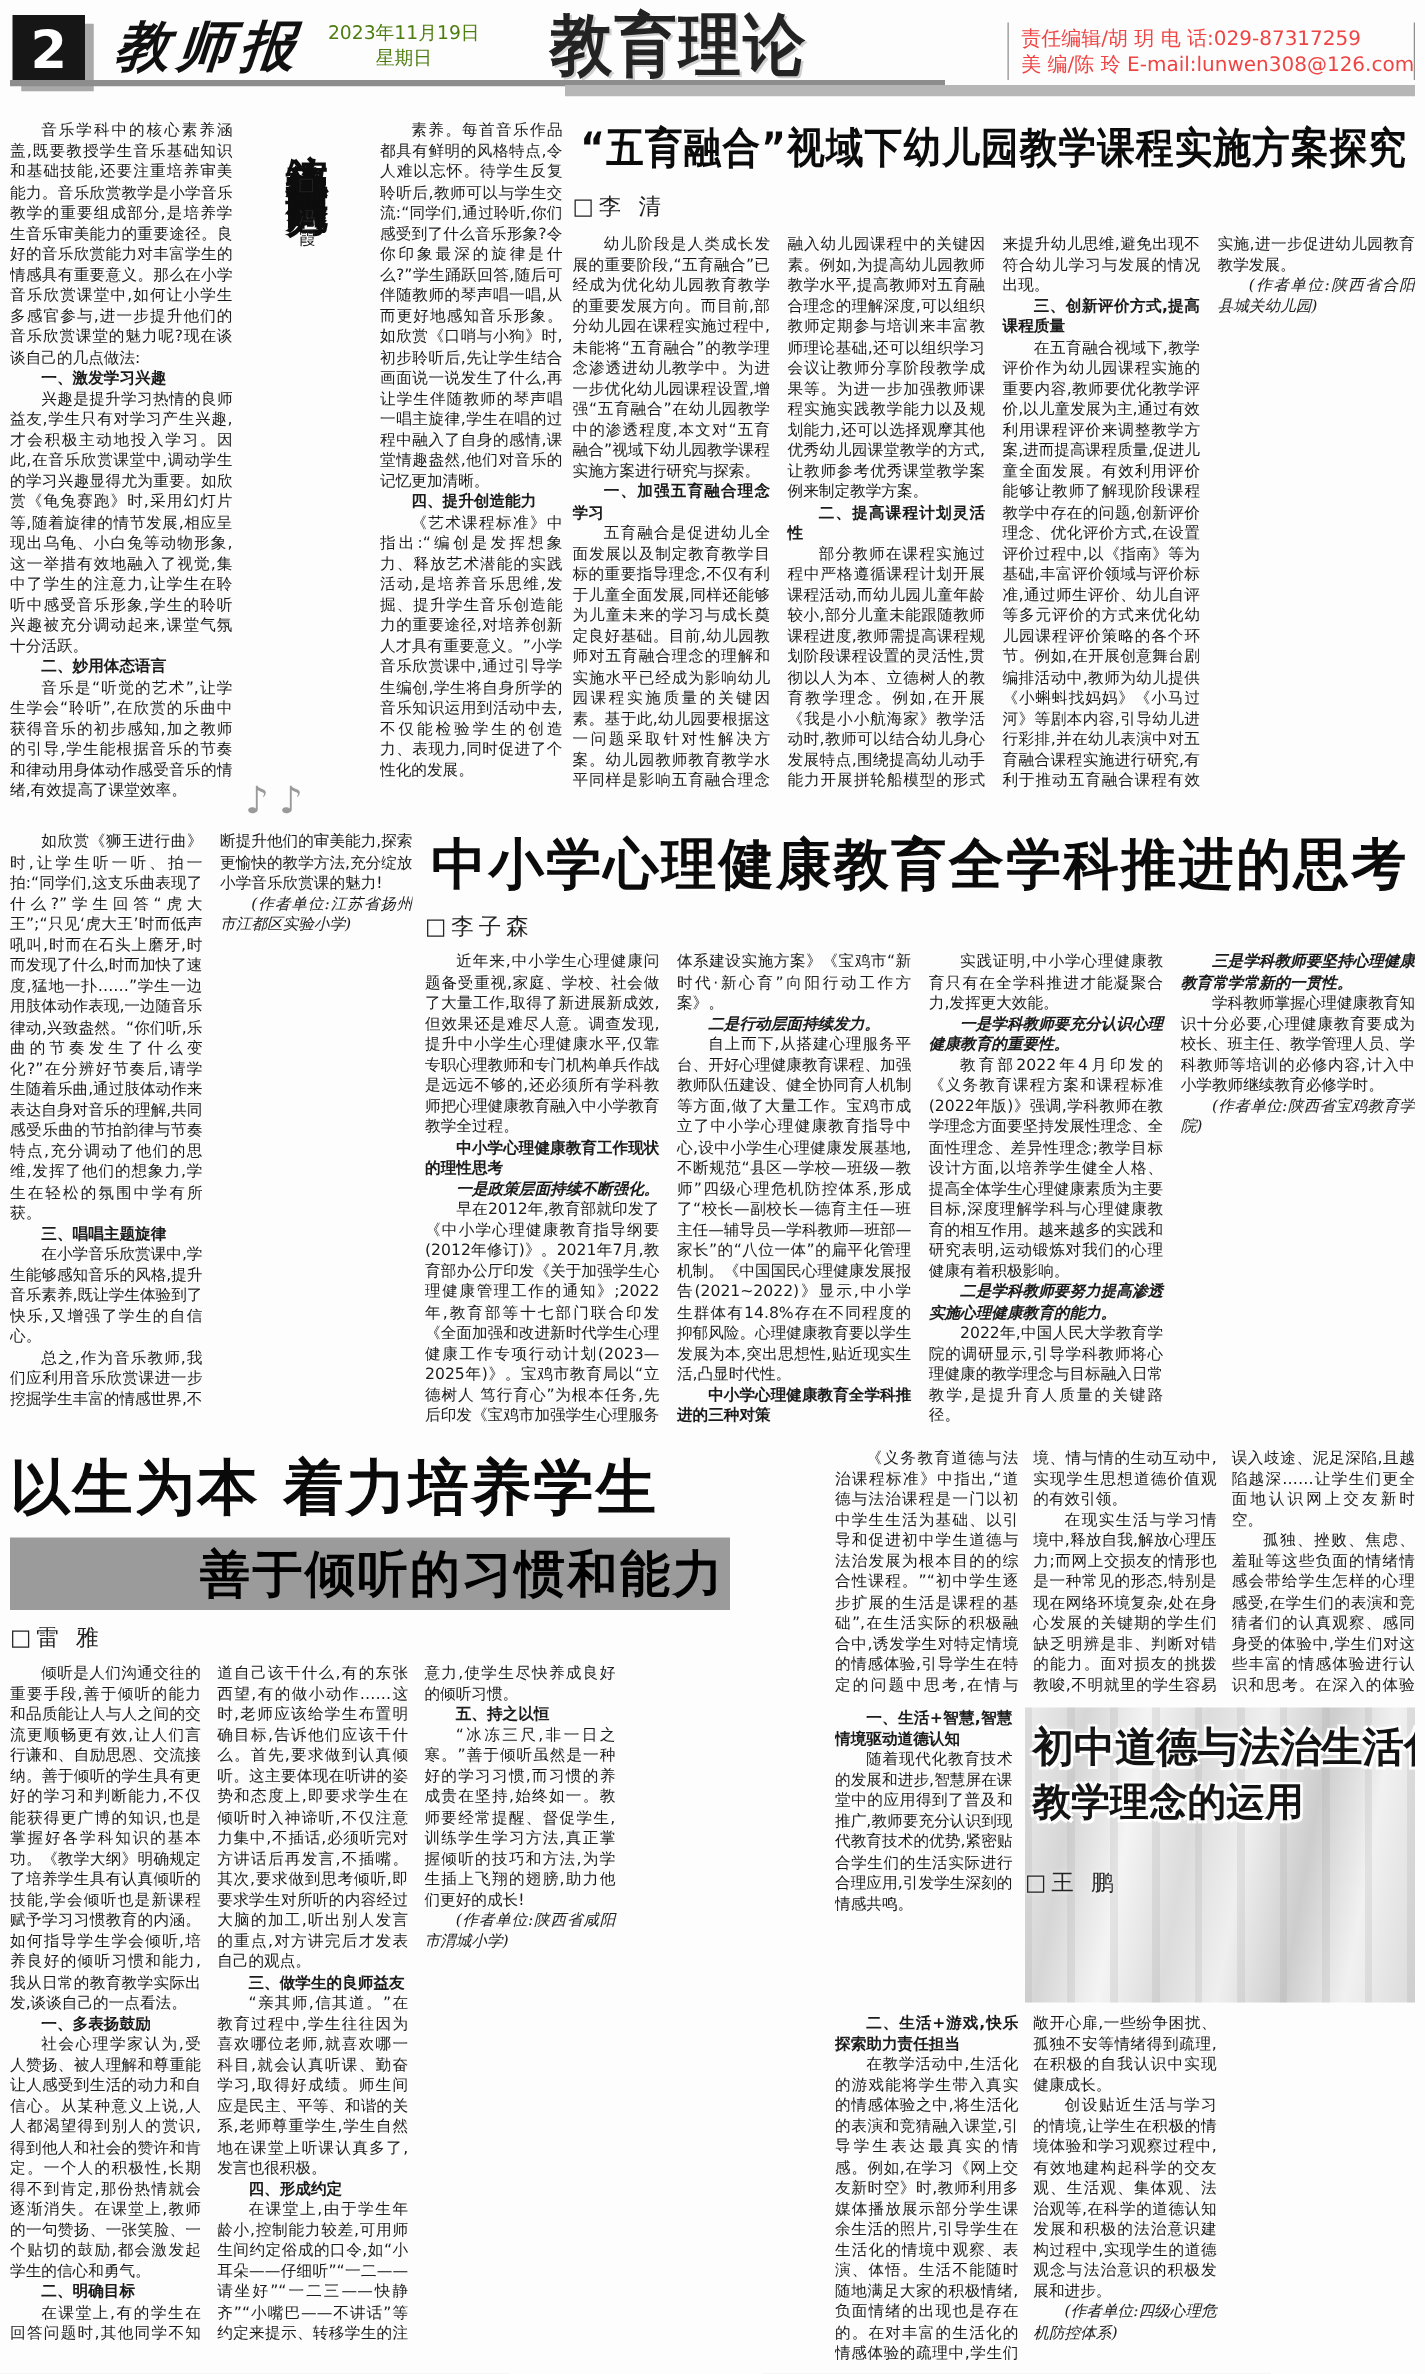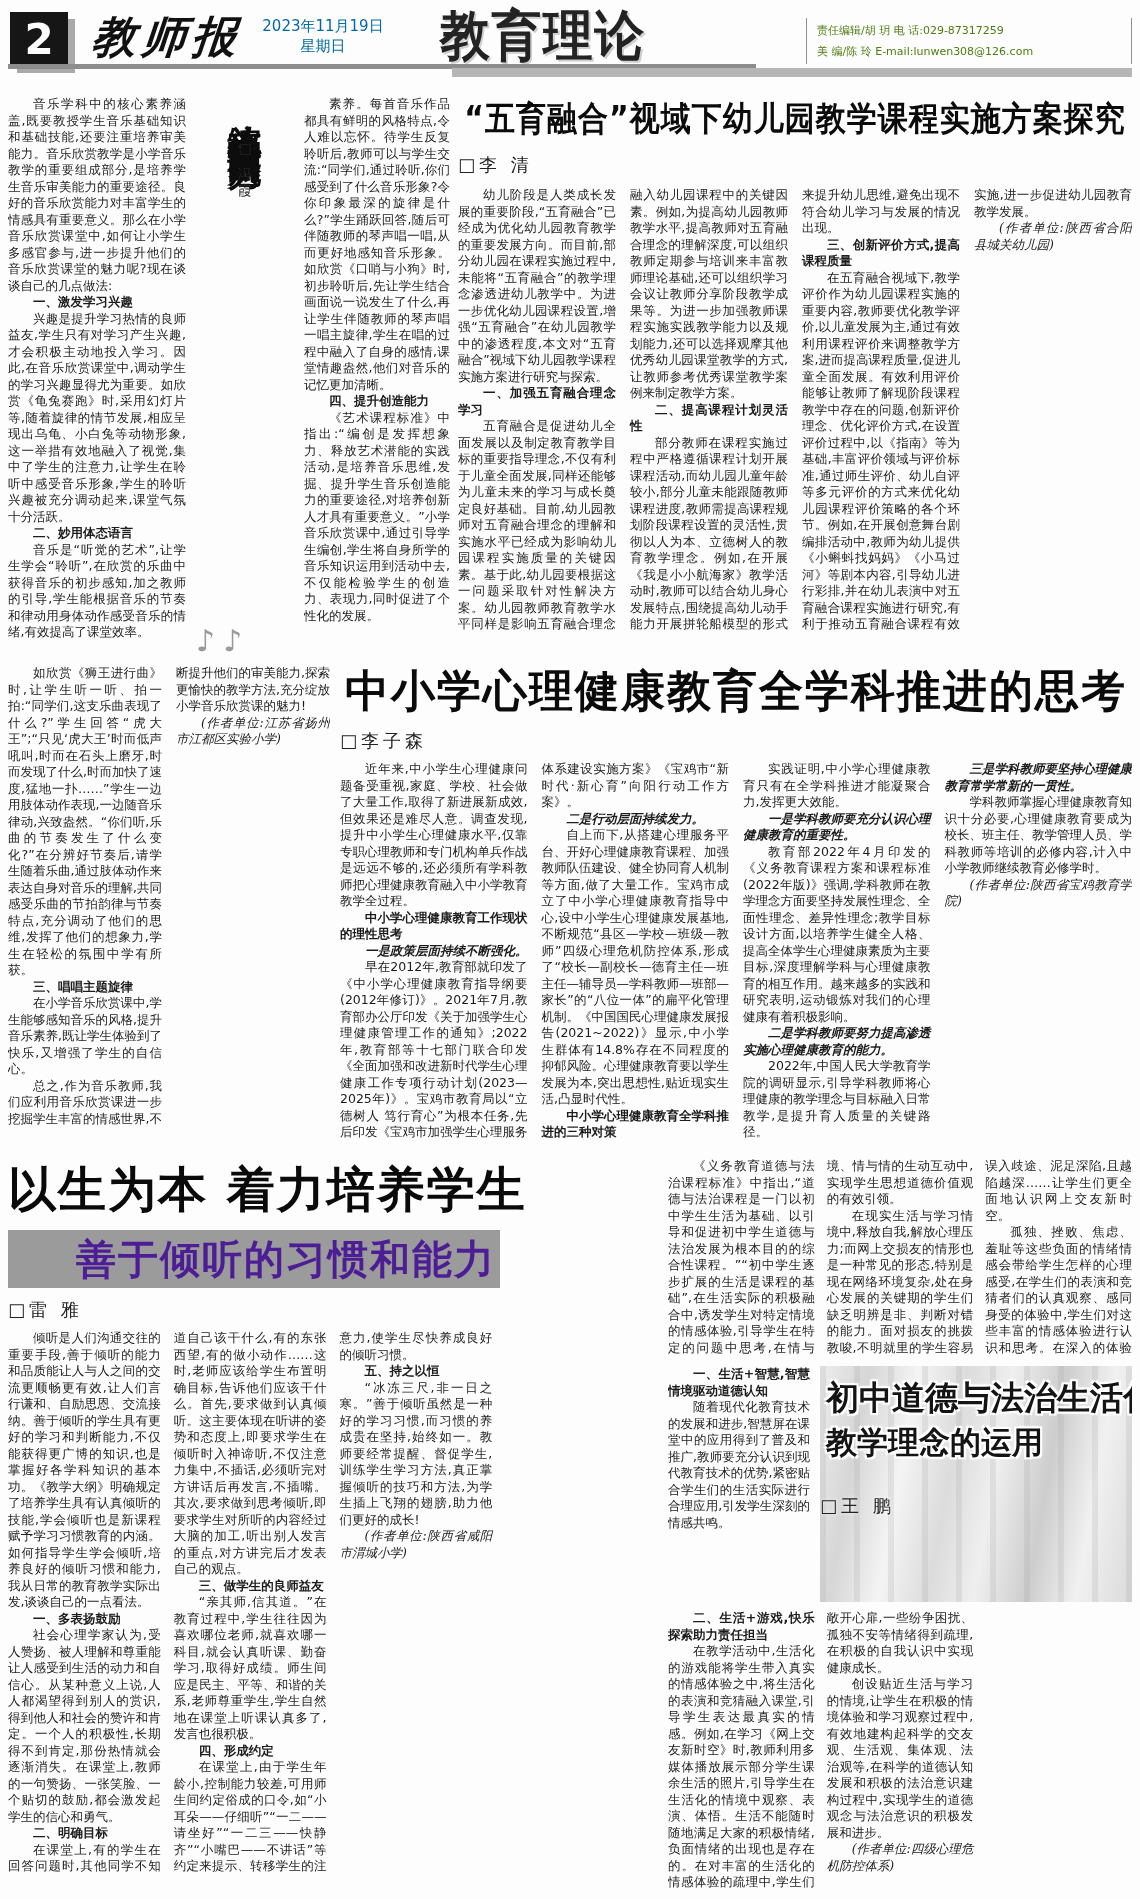--- a/index.html
+++ b/index.html
@@ -4,26 +4,26 @@
 <style>
   html,body{margin:0;padding:0;background:#e9e9e9;}
   .page{position:relative;width:1140px;height:1899px;background:#fdfdfd;margin:0 auto;
         font-family:"DejaVu Sans",sans-serif;color:#1c1c1c;overflow:hidden;}
   
   .pn{position:absolute;left:10px;top:12px;width:58px;height:54px;background:#161616;color:#fff;
       display:flex;align-items:center;justify-content:center;font-size:42px;font-weight:900;
       box-shadow:7px 7px 0 #a9a9a9;}
   .paper{position:absolute;left:92px;top:8px;font-family:"DejaVu Serif",serif;font-style:italic;
       font-weight:900;font-size:44px;transform:skewX(-5deg);letter-spacing:6px;color:#111;}
-  .dateblk{position:absolute;left:248px;top:16px;width:150px;text-align:center;font-size:15px;line-height:20px;color:#0369a1;}
+  .dateblk{position:absolute;left:248px;top:16px;width:150px;text-align:center;font-size:15px;line-height:20px;color:#4d7c0f;}
   .sect{position:absolute;left:440px;top:0px;width:230px;font-size:54px;font-weight:900;color:#232323;
       letter-spacing:2px;transform:scaleX(.92);transform-origin:left;
       text-shadow:2px 2px 0 #cfcfcf, -1px -1px 0 #fff;}
   .editors{position:absolute;left:806px;top:18px;width:326px;height:46px;border-left:1px solid #8f8f8f;
-      border-right:1px solid #8f8f8f;padding:2px 4px 0 10px;font-size:11px;line-height:21px;color:#4d7c0f;
+      border-right:1px solid #8f8f8f;padding:2px 4px 0 10px;font-size:16px;line-height:21px;color:#ef4444;
       box-sizing:border-box;white-space:nowrap;overflow:hidden;}
   .ruleA{position:absolute;left:8px;top:64px;width:748px;height:5px;background:#8d8d8d;}
   .ruleB{position:absolute;left:452px;top:68px;width:680px;height:9px;background:#b6b6b6;}
   
   .bodytxt{font-size:12.5px;line-height:16.5px;text-align:justify;}
   .fl{margin:0;}
   .fp{text-indent:2em;}
   .fh{font-weight:700;text-indent:2em;}
   .fhi{font-weight:700;font-style:italic;text-indent:2em;}
   .fa{font-style:italic;font-family:"DejaVu Serif",serif;text-indent:2em;}
@@ -48,21 +48,21 @@
   .a2 .byline{margin:16px 0 10px;}
   .a2 .bd{height:458px;}
   
   .a3{position:absolute;left:340px;top:662px;width:792px;}
   .a3 .hl{font-size:44px;font-weight:900;text-align:center;letter-spacing:2px;color:#0b0b0b;white-space:nowrap;}
   .a3 .byline{margin:8px 0 8px;}
   .a3 .bd{height:388px;}
   
   .a4{position:absolute;left:8px;top:1158px;width:650px;}
   .a4 .hl1{font-size:48px;font-weight:900;letter-spacing:2px;color:#0a0a0a;white-space:nowrap;}
-  .a4 .band{margin-top:8px;width:492px;height:58px;background:#9b9b9b;color:#4c1d95;font-size:40px;
+  .a4 .band{margin-top:8px;width:576px;height:58px;background:#9b9b9b;color:#000000;font-size:40px;
       font-weight:900;letter-spacing:2px;display:flex;align-items:center;justify-content:flex-end;
       padding-right:4px;box-sizing:border-box;white-space:nowrap;}
   .a4 .byline{width:492px;margin:10px 0 8px;}
   .a4 .bd{height:548px;column-count:4;column-gap:13px;column-fill:auto;overflow:hidden;}
   
   .a5{position:absolute;left:668px;top:1158px;width:464px;}
   .a5 .mtop{height:202px;}
   .a5 .mmid{margin-top:6px;display:flex;gap:10px;}
   .a5 .mside{width:142px;height:236px;overflow:hidden;}
   .photo{position:relative;flex:1;height:236px;overflow:hidden;

